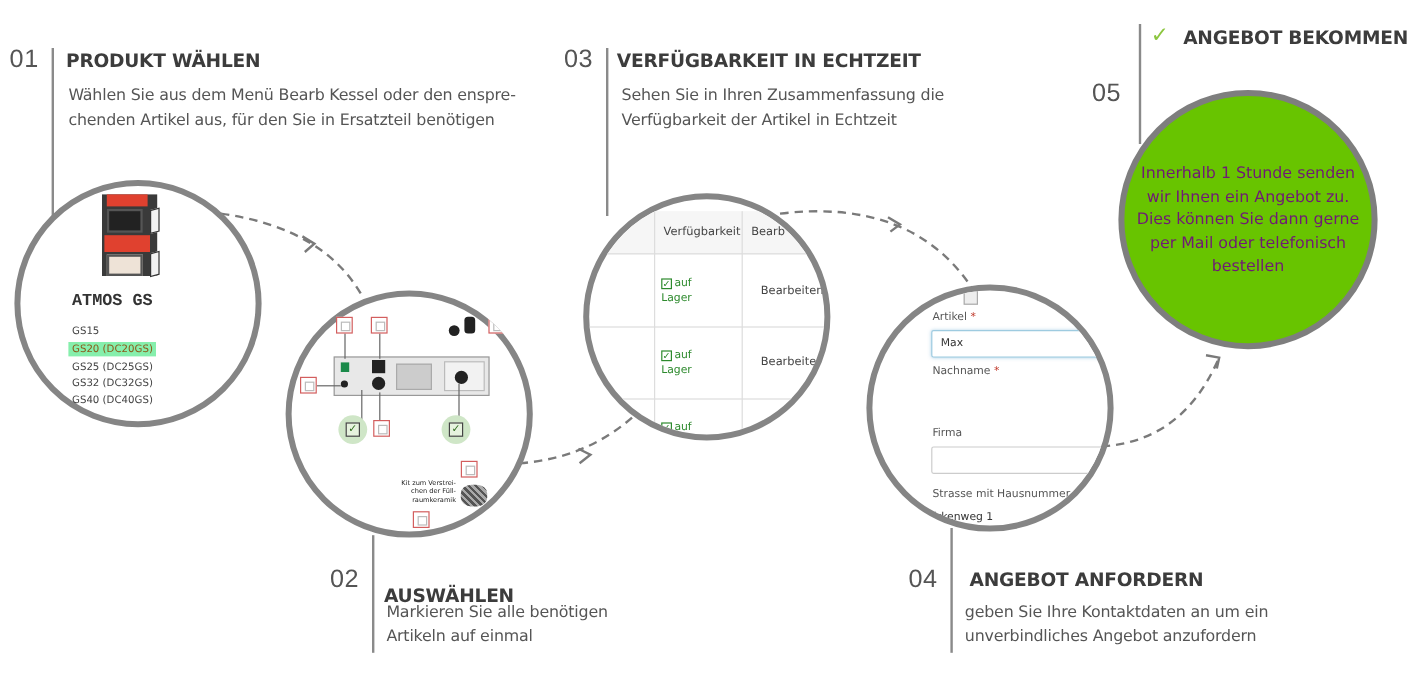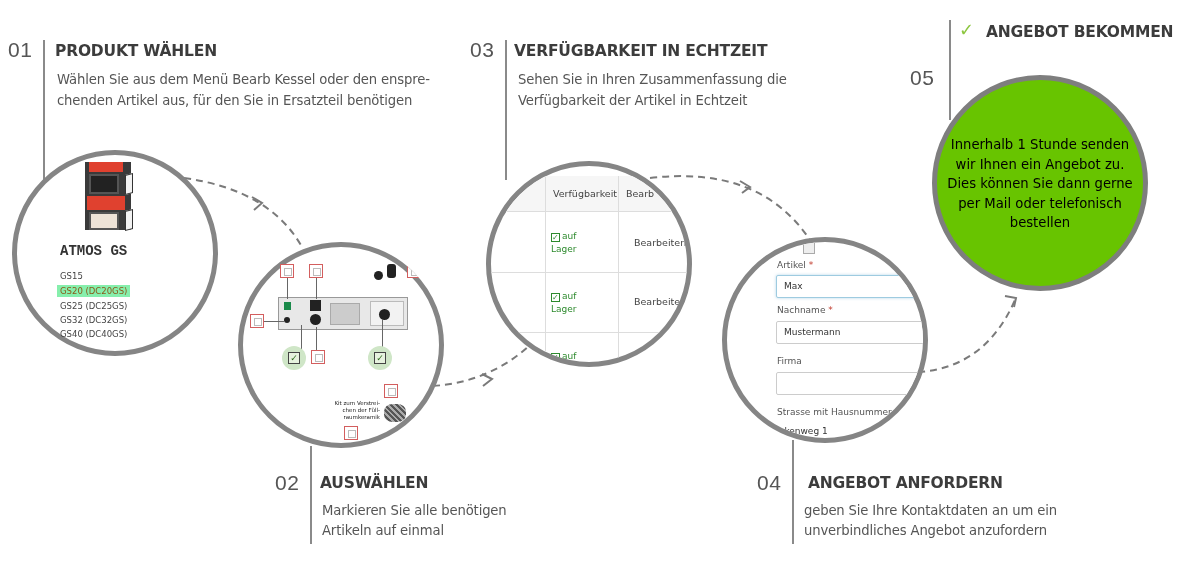--- a/index.html
+++ b/index.html
@@ -40,21 +40,21 @@
   .avail { color: #2d8a2d; text-align: left; font-size: 9px; line-height: 13px; }
   .avail b { font-weight: normal; display: inline-block; width: 9px; height: 9px; border: 1px solid #2d8a2d; font-size: 8px; line-height: 8px; margin-right: 2px; vertical-align: -1px; }
 
   
   .flabel { position: absolute; font-size: 9px; color: #555; font-family: "DejaVu Sans", sans-serif; white-space: nowrap; }
   .flabel i { font-style: normal; color: #c0392b; }
   .finput { position: absolute; height: 23px; border: 1px solid #ccc; border-radius: 2px; background: #fff; font-size: 9px; color: #333; padding: 5px 7px; font-family: "DejaVu Sans", sans-serif; }
   .finput.focus { border-color: #9ecbe0; box-shadow: 0 0 3px rgba(100,170,210,0.5); }
 
   .green-circle { position: absolute; border-radius: 50%; background: #68c400; border: 5px solid #7e7e7e; }
-  .green-text { position: absolute; width: 100%; text-align: center; color: #000000; font-size: 13.2px; line-height: 19.5px; font-family: "DejaVu Sans", sans-serif; white-space: nowrap; }
+  .green-text { position: absolute; width: 100%; text-align: center; color: #701a75; font-size: 13.2px; line-height: 19.5px; font-family: "DejaVu Sans", sans-serif; white-space: nowrap; }
 </style>
 </head>
 <body>
 
 <svg class="abs" style="left:0;top:0" width="1180" height="565" viewBox="0 0 1180 565">
   <g fill="none" stroke="#7a7a7a" stroke-width="2" stroke-dasharray="7,5">
     <path d="M 184 178 Q 270 190 302 247"></path>
     <path d="M 433 386 Q 490 382 530 345"></path>
     <path d="M 650 178 Q 760 165 810 240"></path>
     <path d="M 918 372 Q 985 368 1015 300"></path>
@@ -123,21 +123,21 @@
   <div class="abs" style="left:146px;top:162px;width:22px;height:18px;border-radius:40%;background:repeating-linear-gradient(45deg,#555 0 2px,#aaa 2px 4px);"></div>
   <div class="abs" style="left:80px;top:158px;font-size:5.5px;line-height:7px;text-align:right;color:#222;width:62px;">
     <div>Kit zum Verstrei-</div>
     <div>chen der Füll-</div>
     <div>raumkeramik</div>
   </div>
 </div>
 
 <div class="vline" style="left:310px;top:446px;height:98px;"></div>
 <div class="num" style="left:275px;top:471px;">02</div>
-<div class="title" style="left:320px;top:474px;text-align:right;">AUSWÄHLEN</div>
+<div class="title" style="left:320px;top:488px;text-align:right;">AUSWÄHLEN</div>
 <div class="desc" style="left:322px;top:500px;">Markieren Sie alle benötigen</div>
 <div class="desc" style="left:322px;top:520px;">Artikeln auf einmal</div>
 
 <div class="num" style="left:470px;top:38px;">03</div>
 <div class="vline" style="left:505px;top:40px;height:140px;"></div>
 <div class="title" style="left:514px;top:42px;">VERFÜGBARKEIT IN ECHTZEIT</div>
 <div class="desc" style="left:518px;top:69px;">Sehen Sie in Ihren Zusammenfassung die</div>
 <div class="desc" style="left:518px;top:90px;">Verfügbarkeit der Artikel in Echtzeit</div>
 
 <div class="circle" style="left:486px;top:161px;width:206px;height:206px;"></div>
@@ -166,21 +166,20 @@
     <div><b>✓</b><span>auf</span></div>
   </div>
 </div>
 
 <div class="circle" style="left:722px;top:237px;width:206px;height:206px;"></div>
 <div class="abs" style="left:727px;top:242px;width:196px;height:196px;border-radius:50%;overflow:hidden;">
   <div class="abs" style="left:76px;top:0px;width:12px;height:12px;border:1px solid #aaa;background:#eee;"></div>
   <div class="flabel" style="left:50px;top:18px;"><span>Artikel</span> <i>*</i></div>
   <div class="finput focus" style="left:49px;top:33px;width:160px;">Max</div>
   <div class="flabel" style="left:50px;top:63px;"><span>Nachname</span> <i>*</i></div>
-  <div class="finput" style="left:49px;top:79px;width:160px;">Mustermann</div>
   <div class="flabel" style="left:50px;top:114px;">Firma</div>
   <div class="finput" style="left:49px;top:130px;width:160px;"></div>
   <div class="flabel" style="left:50px;top:165px;"><span>Strasse mit Hausnummer</span> <i>*</i></div>
   <div class="flabel" style="left:45px;top:184px;color:#333;">Birkenweg 1</div>
 </div>
 
 <div class="vline" style="left:792px;top:440px;height:104px;"></div>
 <div class="num" style="left:757px;top:471px;">04</div>
 <div class="title" style="left:808px;top:474px;">ANGEBOT ANFORDERN</div>
 <div class="desc" style="left:804px;top:500px;">geben Sie Ihre Kontaktdaten an um ein</div>

